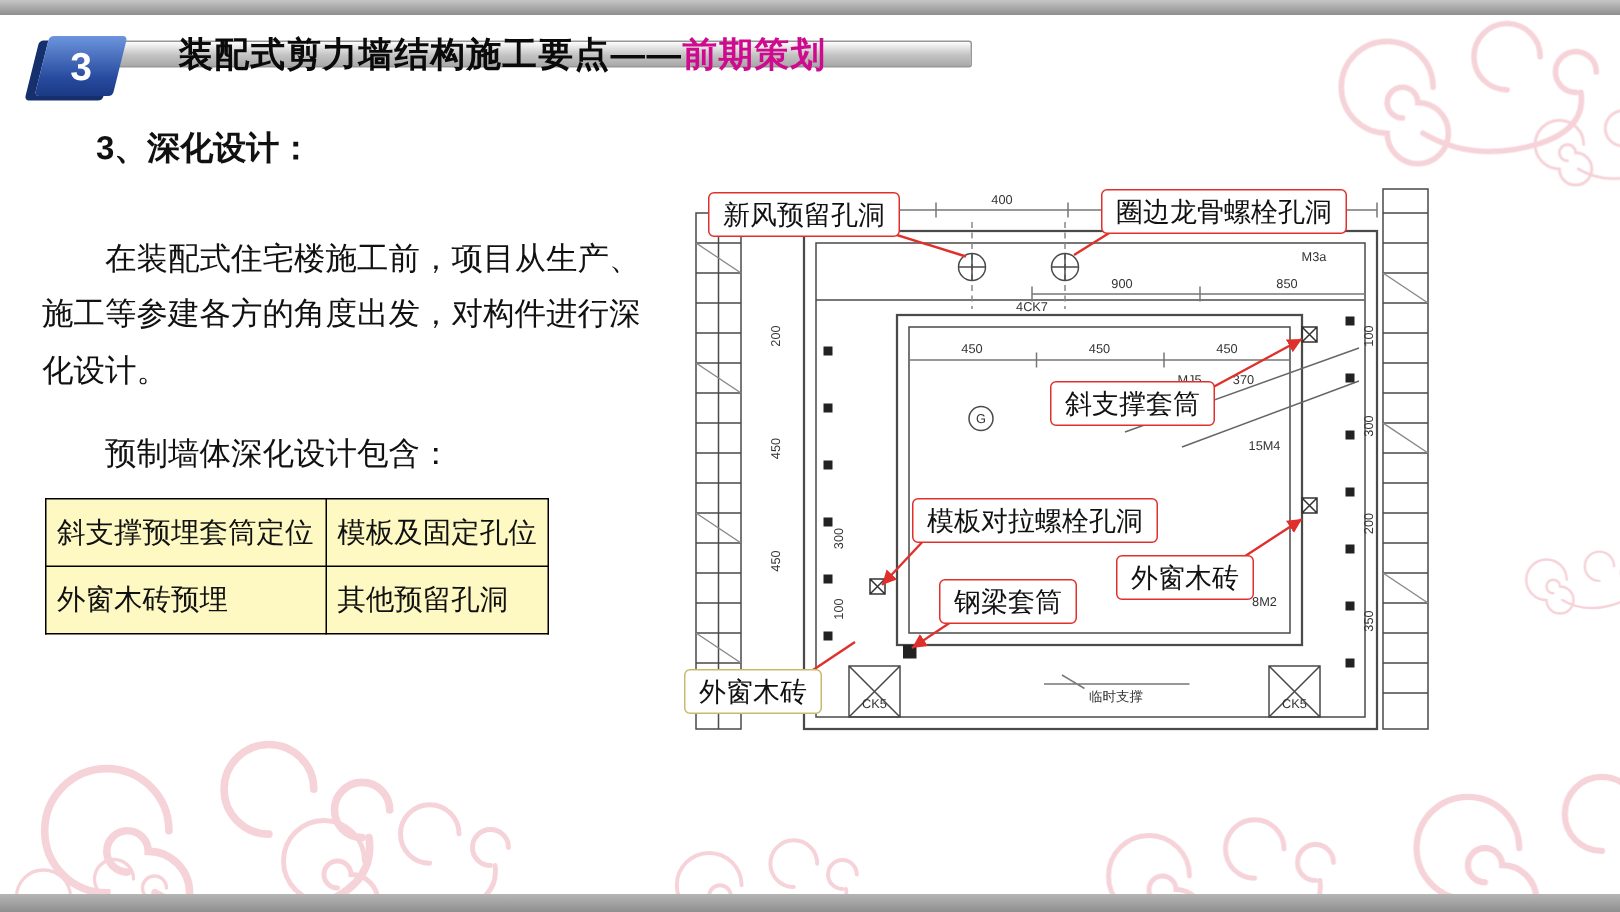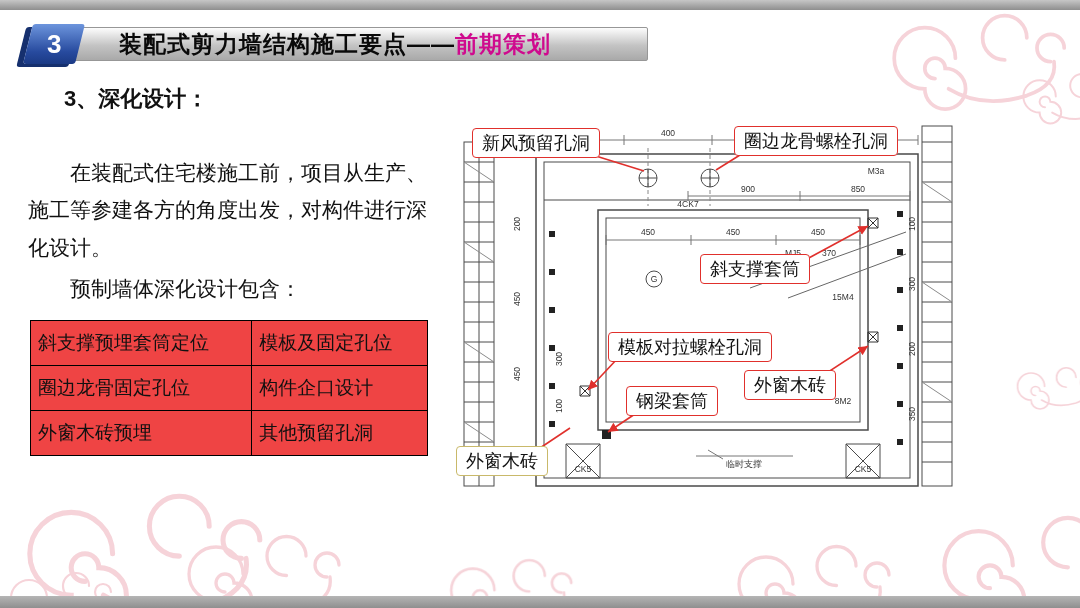--- a/index.html
+++ b/index.html
@@ -5,39 +5,39 @@
   html,body{margin:0;padding:0;background:#ddd;}
   .slide{position:relative;width:1080px;height:608px;background:#fff;overflow:hidden;
          font-family:"Liberation Sans","DejaVu Sans",sans-serif;color:#111;}
   .strip-top{position:absolute;left:0;top:0;width:100%;height:10px;
              background:linear-gradient(180deg,#c6c6c6,#8e8e8e);}
   .strip-bottom{position:absolute;left:0;bottom:0;width:100%;height:12px;
              background:linear-gradient(180deg,#b5b5b5,#8f8f8f);}
   .clouds{position:absolute;left:0;top:0;width:1080px;height:608px;pointer-events:none;}
 
   .header{position:absolute;left:16px;top:24px;width:632px;height:40px;}
-  .title-bar{position:absolute;left:52px;top:3px;right:0;height:34px;box-sizing:border-box;
+  .title-bar{position:absolute;left:52px;top:3px;right:0;height:18px;box-sizing:border-box;
              background:linear-gradient(180deg,#fdfdfd,#c3c3c3 55%,#a9a9a9);
              border:1px solid #979797;border-radius:2px;
              display:flex;align-items:center;padding-left:50px;}
   .title-text{font-size:23px;font-weight:700;letter-spacing:1px;white-space:nowrap;color:#0a0a0a;}
   .title-accent{color:#cf0a8e;}
   .badge{position:absolute;left:12px;top:0;width:52px;height:40px;transform:skewX(-14deg);
          background:linear-gradient(180deg,#6d95dd,#274a9e 70%,#1b3a85);
          border-radius:3px;box-shadow:-6px 3px 0 #16306e;
          display:flex;align-items:center;justify-content:center;}
   .badge span{transform:skewX(14deg);color:#fff;font-size:26px;font-weight:700;}
 
   .section-heading{position:absolute;left:64px;top:84px;font-size:22px;font-weight:700;text-align:right;}
 
   .intro{position:absolute;left:28px;top:154px;width:410px;font-size:21px;line-height:1.78;}
   .intro p{margin:0;text-indent:2em;}
-  .intro p + p{margin-top:4px;}
-
-  .detail-table{position:absolute;left:30px;top:320px;width:398px;border-collapse:collapse;background:#ef4444;}
+  .intro p + p{margin-top:18px;}
+
+  .detail-table{position:absolute;left:30px;top:332px;width:336px;border-collapse:collapse;background:#fef9c3;}
   .detail-table td{border:1.7px solid #000;font-size:19px;padding:9px 5px 9px 7px;white-space:nowrap;}
 
   .drawing-area{position:absolute;left:448px;top:114px;width:520px;height:392px;}
   .cad{position:absolute;left:0;top:0;}
   .callout{position:absolute;border:1.7px solid #e0302c;background:#fff;border-radius:4px;
            padding:2px 9px;font-size:18px;white-space:nowrap;z-index:2;color:#111;}
   .callout.notch{border-color:#c9b96a;}
 </style>
 </head>
 <body>
@@ -85,24 +85,20 @@
   <div class="intro">
     <p>在装配式住宅楼施工前，项目从生产、施工等参建各方的角度出发，对构件进行深化设计。</p>
     <p>预制墙体深化设计包含：</p>
   </div>
 
   <table class="detail-table">
     <tbody>
       <tr>
         <td>斜支撑预埋套筒定位</td>
         <td>模板及固定孔位</td>
-      </tr>
-      <tr>
-        <td>圈边龙骨固定孔位</td>
-        <td>构件企口设计</td>
       </tr>
       <tr>
         <td>外窗木砖预埋</td>
         <td>其他预留孔洞</td>
       </tr>
     </tbody>
   </table>
 
   <div class="drawing-area">
     <svg class="cad" width="520" height="392" viewBox="0 0 520 392">

